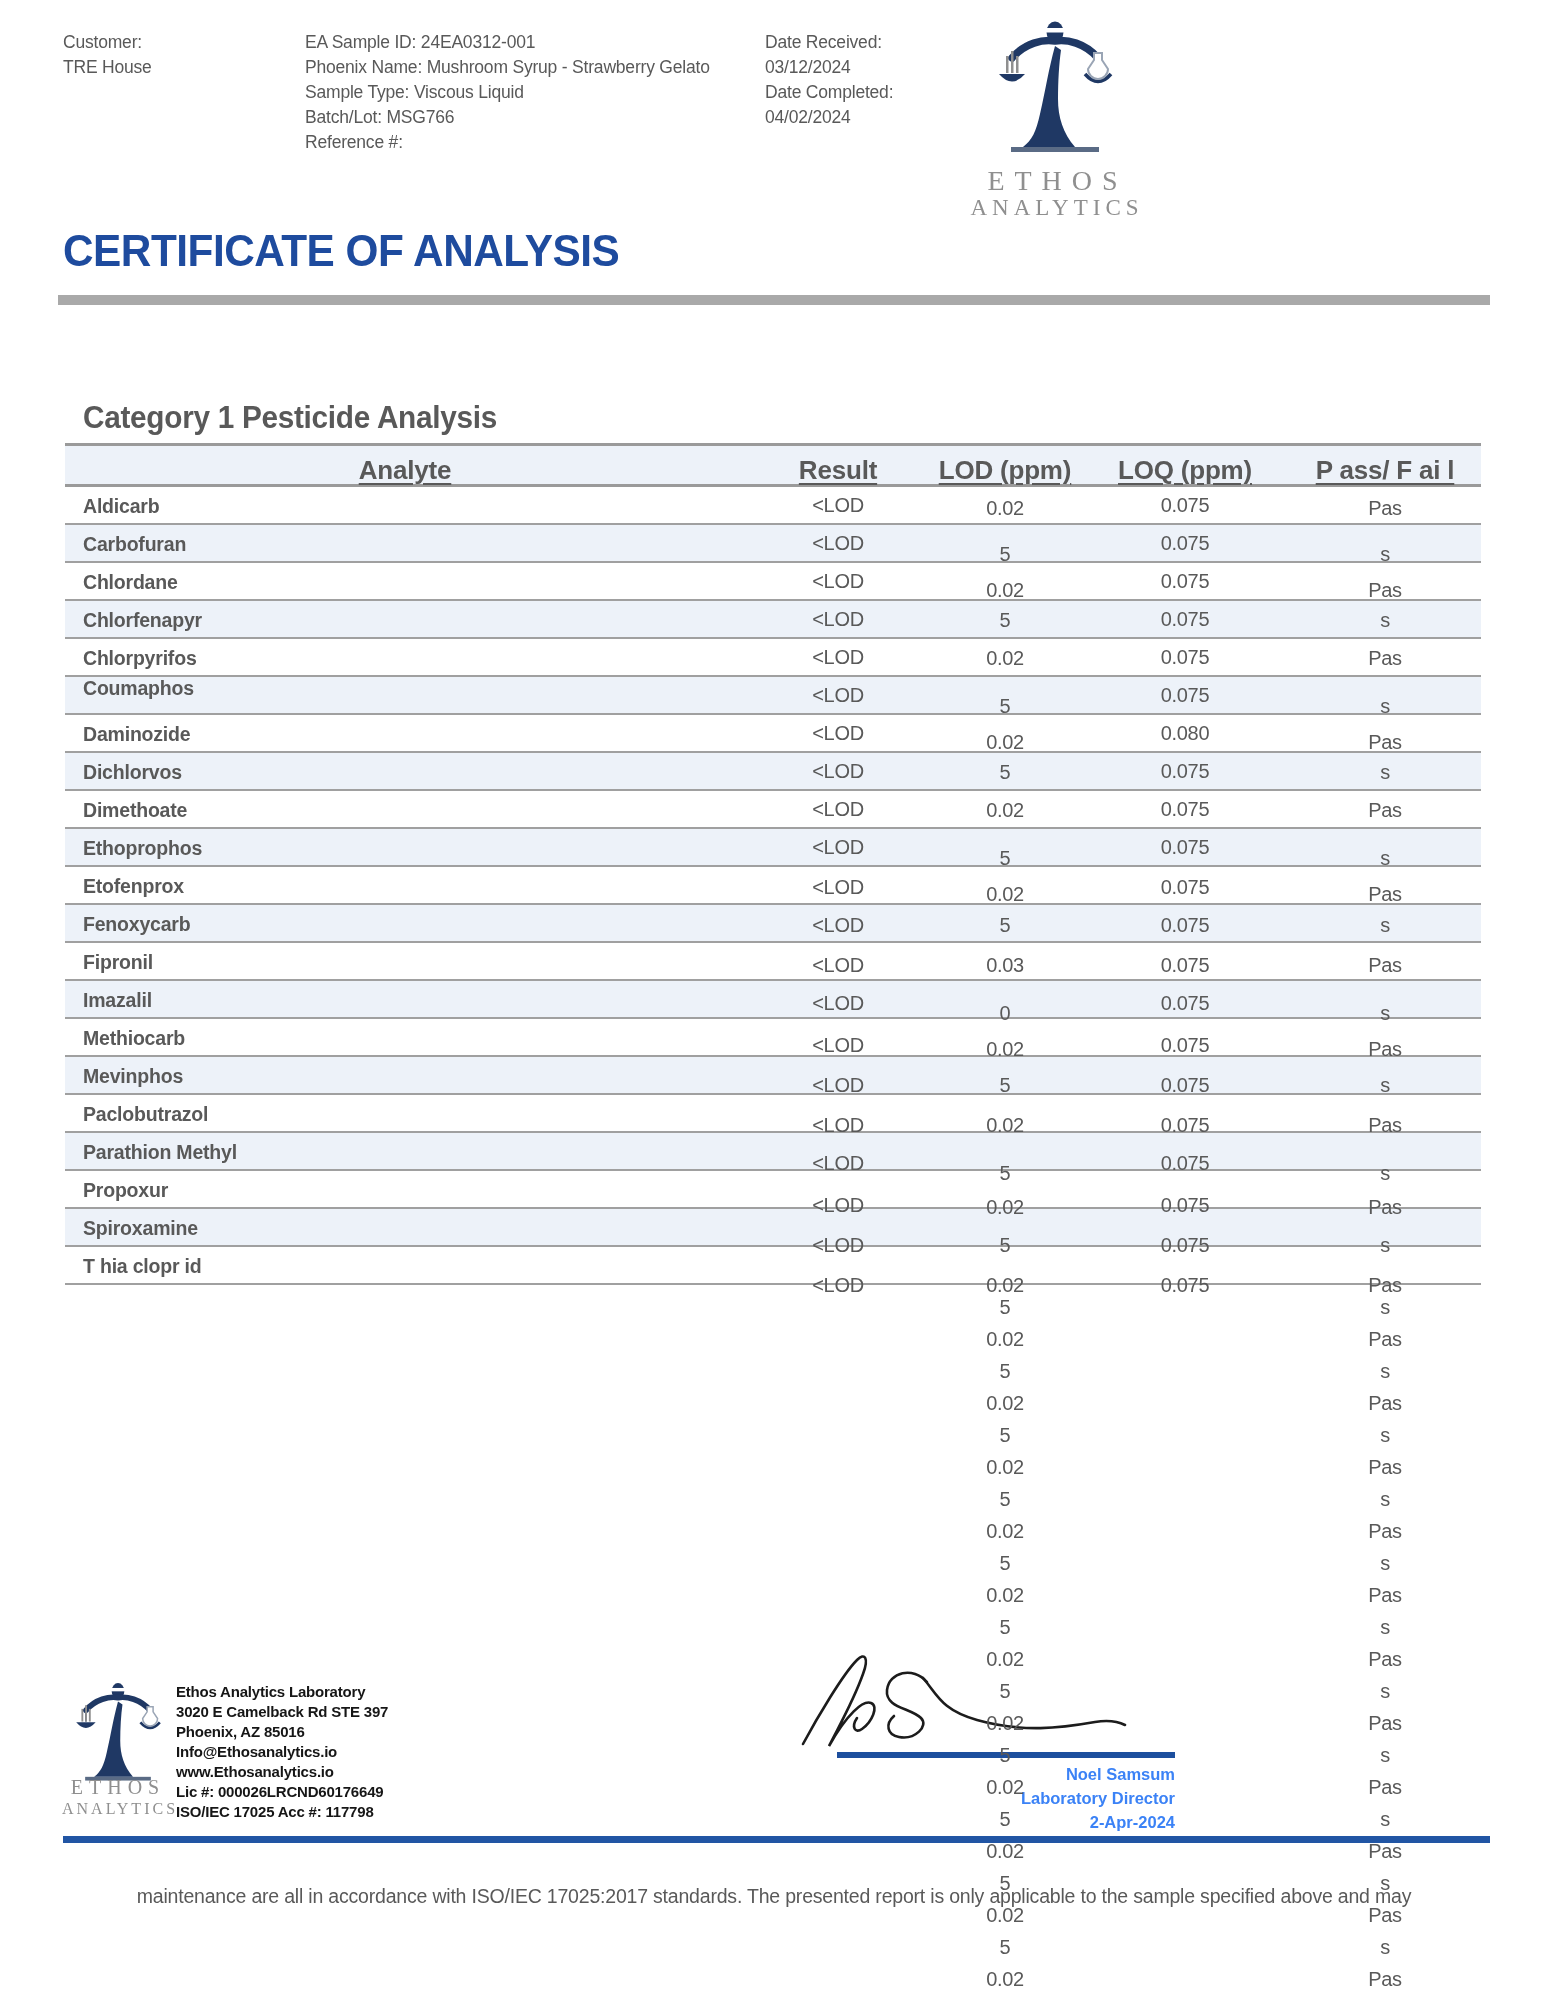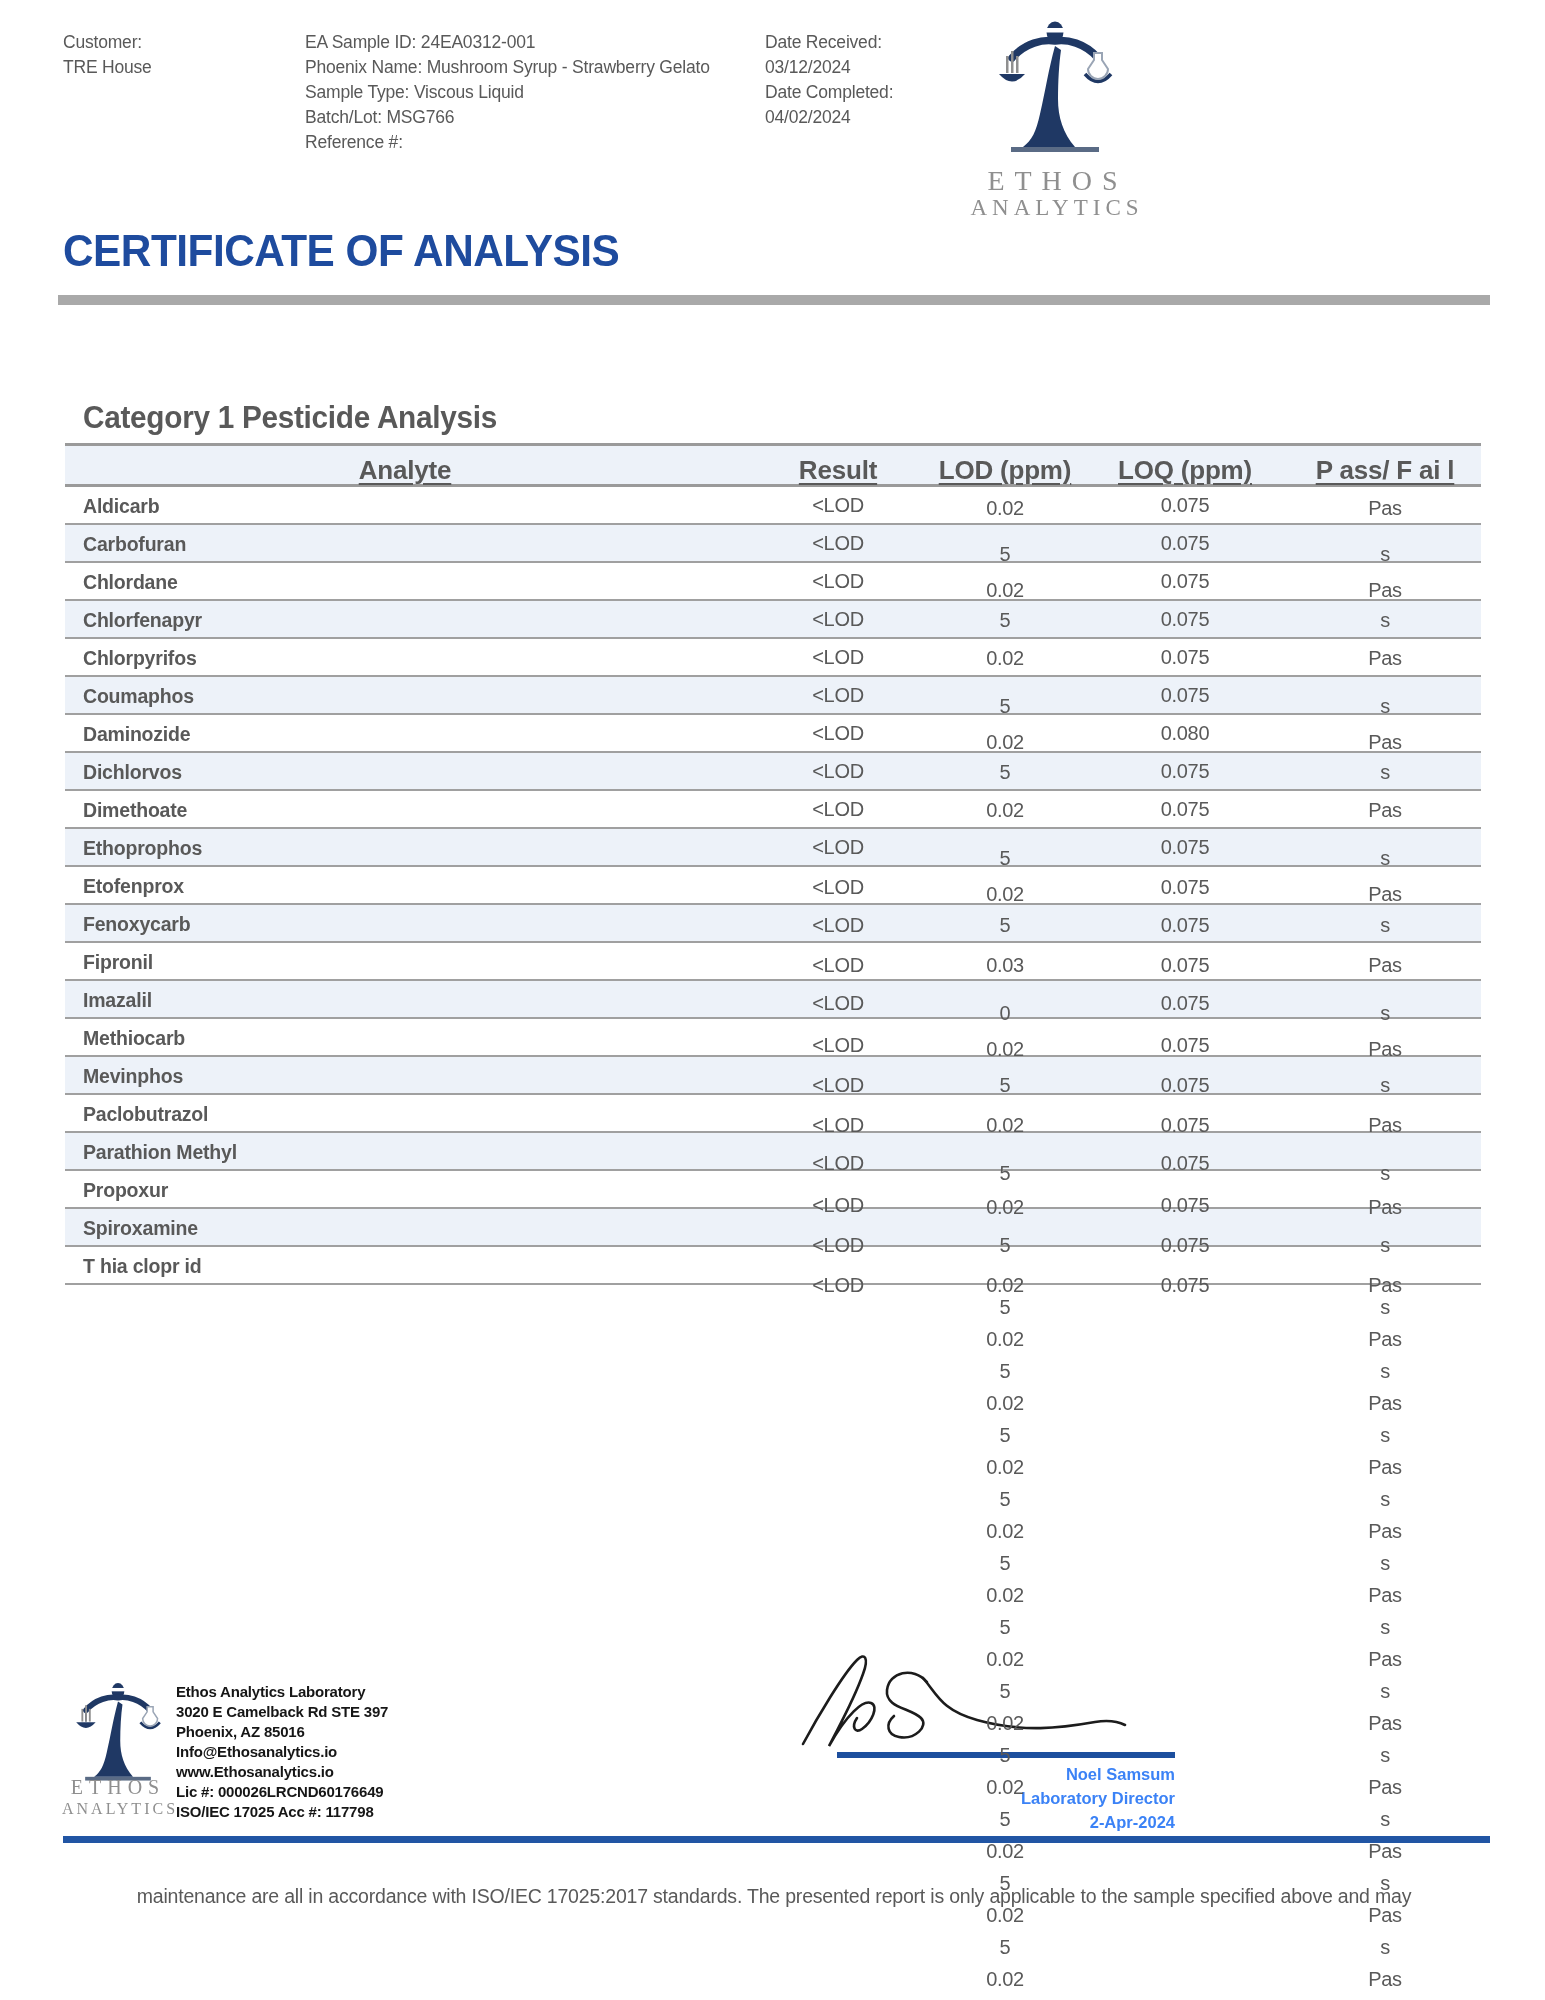--- a/index.html
+++ b/index.html
@@ -157,21 +157,21 @@
         <div class="a-label" style="top: 166px;">Chlorfenapyr</div>
         <div class="cell c-result" style="top: 165px;">&lt;LOD</div>
         <div class="cell c-lod" style="top: 166px;">5</div>
         <div class="cell c-loq" style="top: 165px;">0.075</div>
         <div class="cell c-pass" style="top: 166px;">s</div>
         <div class="a-label" style="top: 204px;">Chlorpyrifos</div>
         <div class="cell c-result" style="top: 203px;">&lt;LOD</div>
         <div class="cell c-lod" style="top: 204px;">0.02</div>
         <div class="cell c-loq" style="top: 203px;">0.075</div>
         <div class="cell c-pass" style="top: 204px;">Pas</div>
-        <div class="a-label" style="top: 242px;">Coumaphos</div>
+        <div class="a-label" style="top: 234px;">Coumaphos</div>
         <div class="cell c-result" style="top: 241px;">&lt;LOD</div>
         <div class="cell c-lod" style="top: 252px;">5</div>
         <div class="cell c-loq" style="top: 241px;">0.075</div>
         <div class="cell c-pass" style="top: 252px;">s</div>
         <div class="a-label" style="top: 280px;">Daminozide</div>
         <div class="cell c-result" style="top: 279px;">&lt;LOD</div>
         <div class="cell c-lod" style="top: 288px;">0.02</div>
         <div class="cell c-loq" style="top: 279px;">0.080</div>
         <div class="cell c-pass" style="top: 288px;">Pas</div>
         <div class="a-label" style="top: 318px;">Dichlorvos</div>

